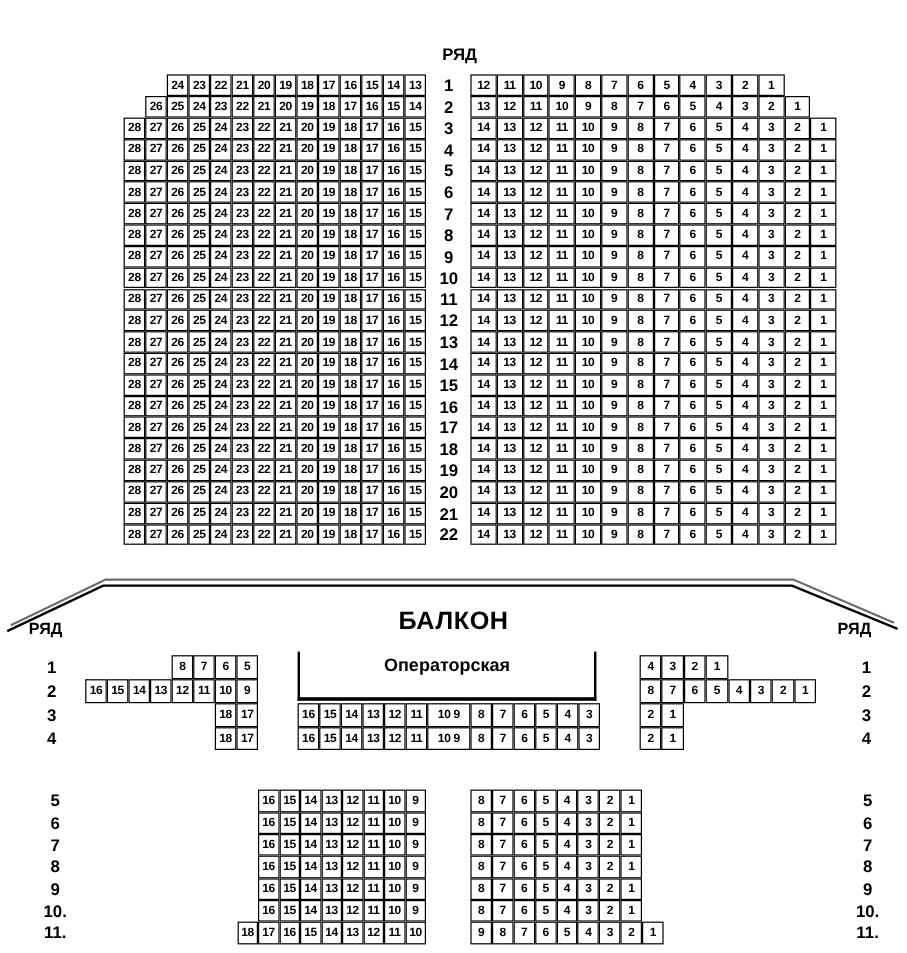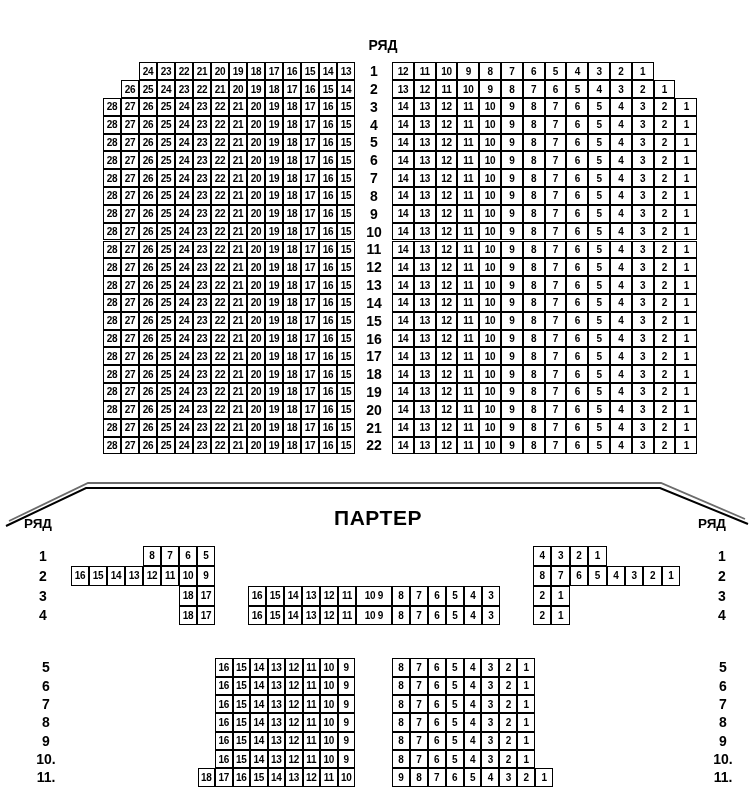--- a/index.html
+++ b/index.html
@@ -749,23 +749,26 @@
         <div class="seat" style="width: 21.8px; height: 17.82px;">1</div>
       </div>
     </div>
 
   <svg id="divider" width="756" height="794">
     <polyline points="9,521 88,483 661,483 745,519" fill="none" stroke="#6b6b6b" stroke-width="1.8"></polyline>
     <polyline points="6,526 86,488 660,488 748,524" fill="none" stroke="#000000" stroke-width="2"></polyline>
   </svg>
 
   <div class="ryad" style="left:17px; width:42px; top:516px; font-size:13.5px;">РЯД</div>
-  <div class="big-title" style="top:506px; font-size:21px;">ПАРТЕР</div>
+  <div class="big-title" style="top:506px; font-size:21px;">БАЛКОН</div>
   <div class="ryad" style="left:691px; width:42px; top:516px; font-size:13.5px;">РЯД</div>
 
+  <div id="operator-booth">
+    <span>Операторская</span>
+  </div>
 
   <div id="balcony-grid">
       <div class="row-label" style="left: 23px; width: 40px; top: 546px; height: 19.5px;">1</div>
       <div class="seat-row" style="top: 546px; right: 541px;">
         <div class="seat" style="width: 18px; height: 19.5px;">8</div>
         <div class="seat" style="width: 18px; height: 19.5px;">7</div>
         <div class="seat" style="width: 18px; height: 19.5px;">6</div>
         <div class="seat" style="width: 18px; height: 19.5px;">5</div>
       </div>
       <div class="seat-row" style="top: 546px; left: 533px;">

